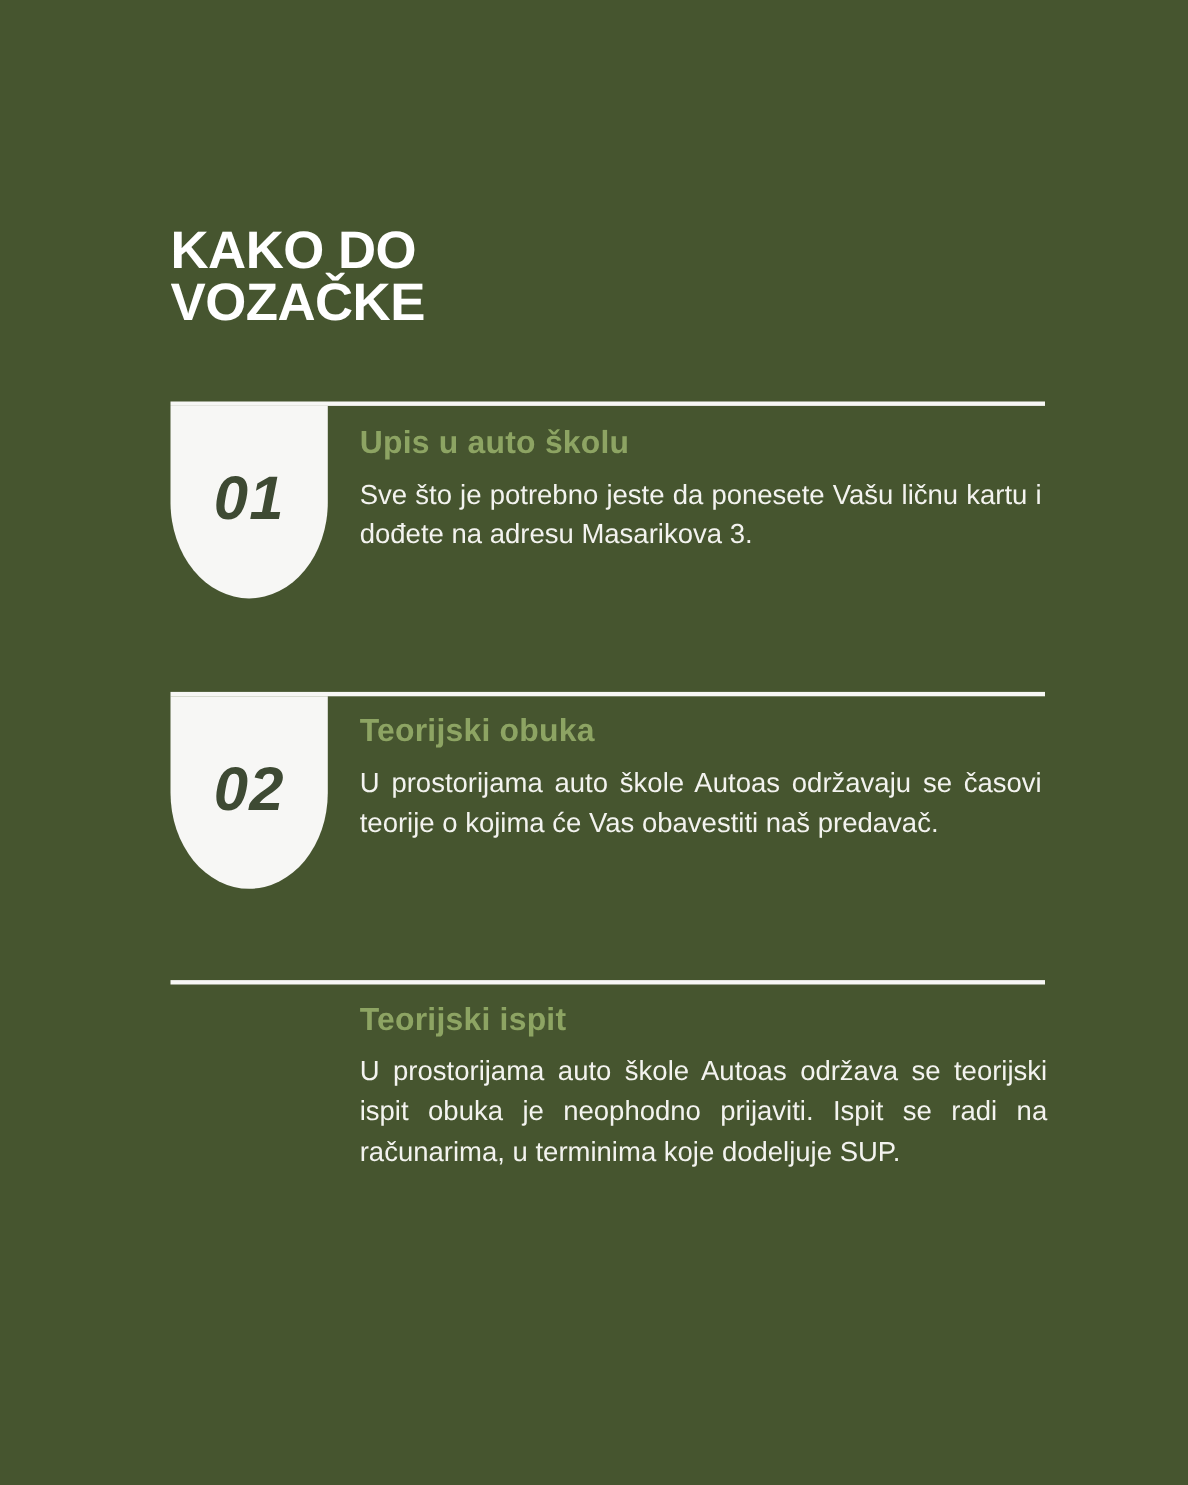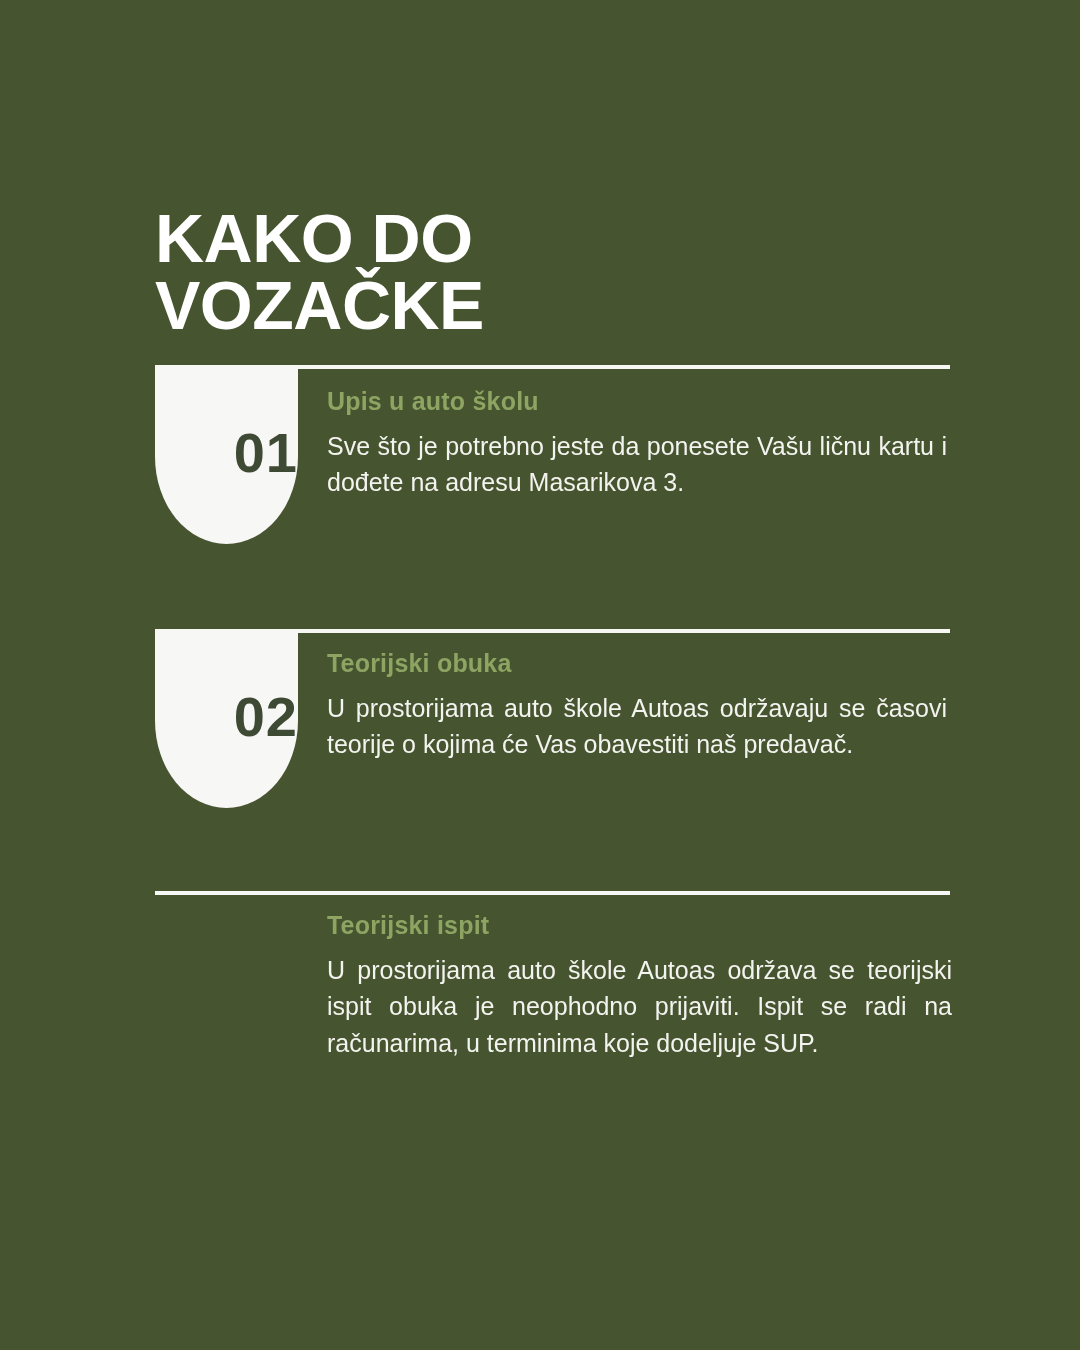--- a/index.html
+++ b/index.html
@@ -18,21 +18,21 @@
     width: 1080px;
     height: 1350px;
     box-sizing: border-box;
   }
   .title {
     position: absolute;
     left: 155px;
     top: 205px;
     width: 820px;
     color: #ffffff;
-    font-size: 68px;
+    font-size: 48px;
     font-weight: bold;
     line-height: 0.98;
     letter-spacing: -0.5px;
     text-transform: uppercase;
   }
   .title .line {
     display: block;
   }
   .steps {
     position: absolute;
@@ -59,38 +59,39 @@
     position: absolute;
     left: 0;
     top: 4px;
     width: 143px;
     height: 175px;
     background: #f7f7f5;
     border-bottom-left-radius: 72px 88px;
     border-bottom-right-radius: 72px 88px;
     display: flex;
     align-items: center;
-    justify-content: flex-end;
+    justify-content: center;
+    font-style: italic;
   }
   .badge-num {
     color: #3e4a33;
     font-size: 56px;
     font-weight: bold;
     letter-spacing: 1px;
     margin-top: -8px;
   }
   .step-body {
     margin-left: 172px;
     padding-top: 22px;
     padding-right: 0;
     min-height: 150px;
   }
   .step-head {
     color: #8da463;
-    font-size: 25px;
+    font-size: 29px;
     font-weight: bold;
     margin-bottom: 12px;
     letter-spacing: 0.2px;
   }
   .step-text {
     color: #f3f3ef;
     font-size: 25px;
     line-height: 1.45;
     text-align: justify;
     text-justify: inter-word;

